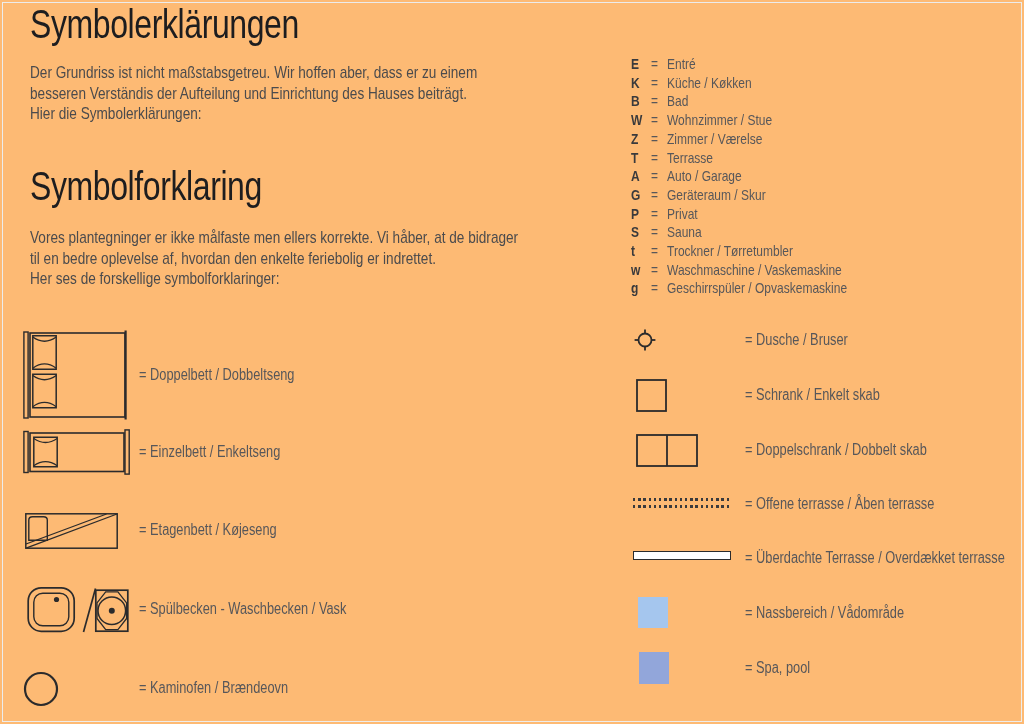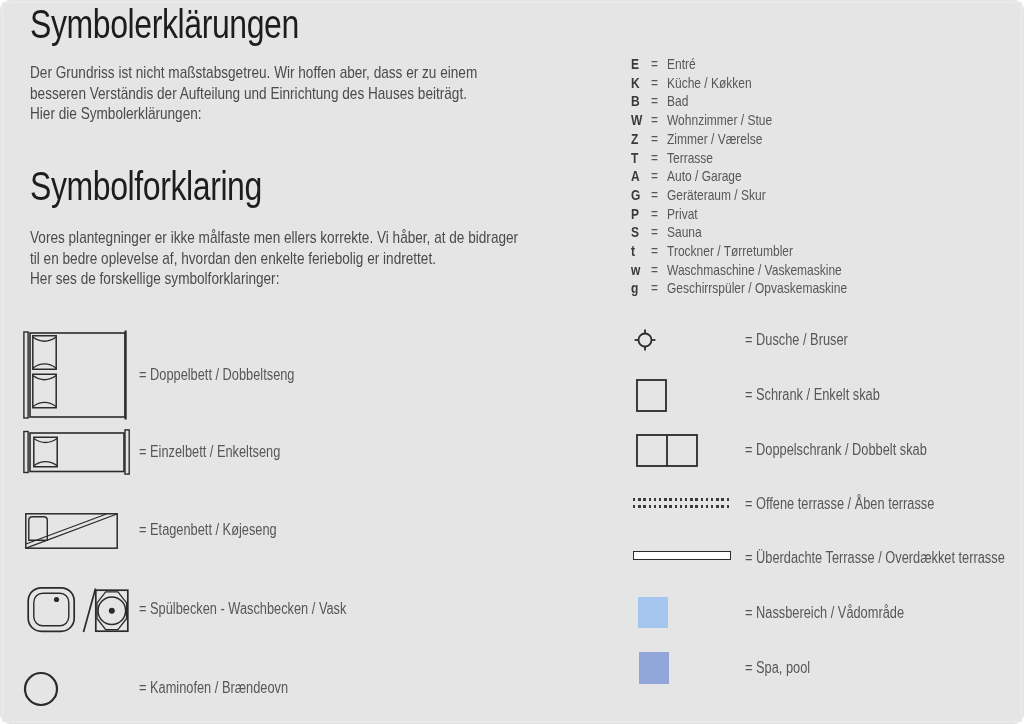--- a/index.html
+++ b/index.html
@@ -1,18 +1,18 @@
 <!DOCTYPE html>
 <html><head>
 <meta charset="utf-8">
 <style>
   html,body{margin:0;padding:0;}
   body{width:1024px;height:724px;background:#fff;overflow:hidden;
        font-family:"Liberation Sans",sans-serif;position:relative;}
-  .page{position:absolute;inset:0;background:#e5e5e5;border-radius:10px;}
+  .page{position:absolute;inset:0;background:#fdba74;}
   .frame{position:absolute;inset:2px;border:1px solid #ececec;pointer-events:none;}
   .abs{position:absolute;}
   .cond{transform:scaleX(0.8);transform-origin:0 0;white-space:nowrap;}
   h1{margin:0;font-size:40px;font-weight:400;color:#1d1d1f;letter-spacing:-0.5px;line-height:44px;}
   .para{font-size:17px;line-height:20.5px;color:#4b4b4d;}
   .abbr-list{font-size:15px;line-height:18.7px;color:#57575a;}
   .abbr-row{display:flex;}
   .abbr-letter{display:inline-block;width:25px;font-weight:700;color:#3a3a3c;}
   .abbr-eq{display:inline-block;width:20px;color:#57575a;}
   .lbl{font-size:16px;line-height:20px;color:#57575a;}

